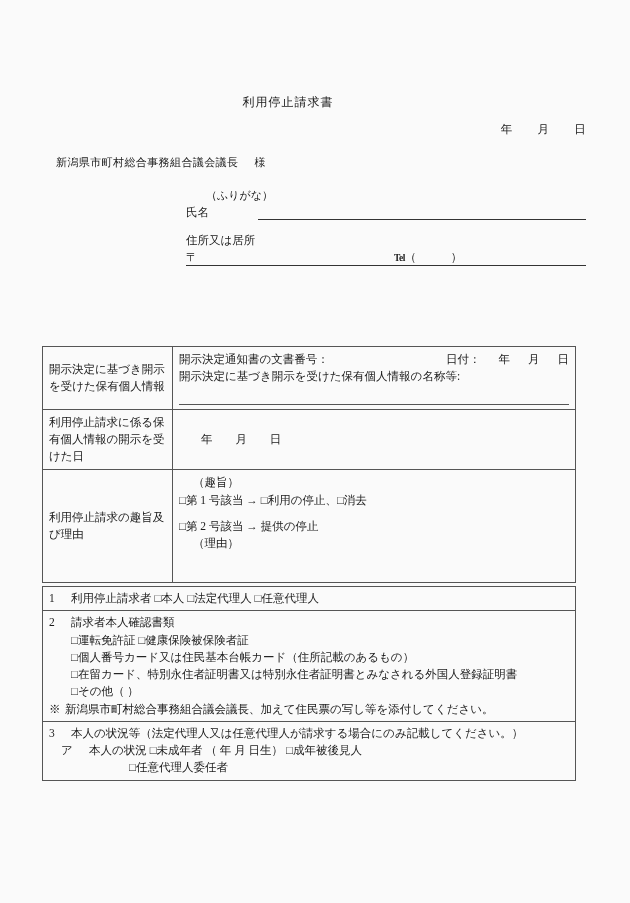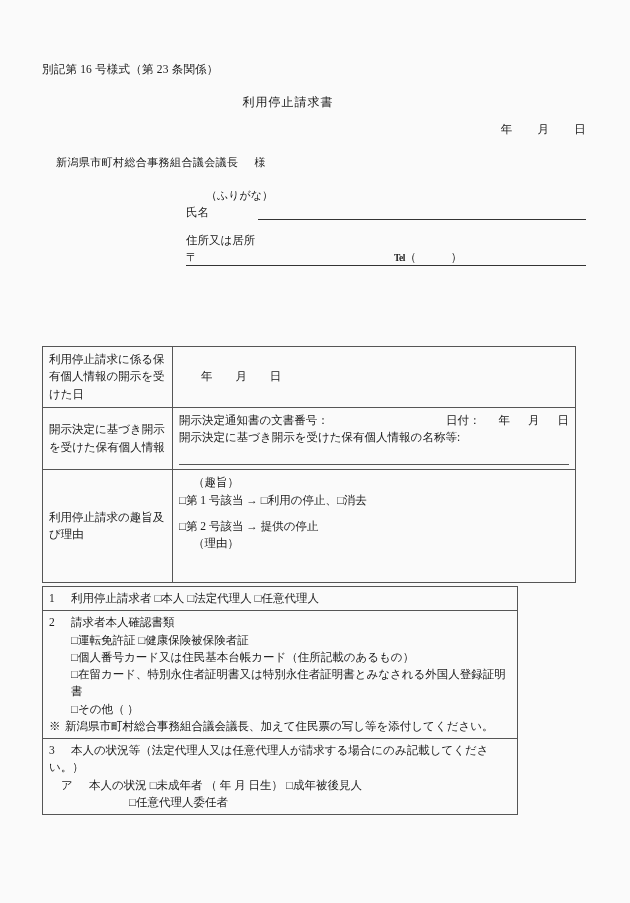--- a/index.html
+++ b/index.html
@@ -149,37 +149,36 @@
     height: 16px;
     margin-top: 2px;
   }
   .purpose-body { min-height: 104px; }
   .purpose-body .gap { height: 9px; }
   .reason-indent { padding-left: 14px; }
 
   #table-applicant {
     left: 42px;
     top: 586px;
-    width: 476px;
+    width: 534px;
   }
   #table-applicant td { padding: 3px 6px; }
   .num { display: inline-block; width: 22px; }
   .sub-indent { padding-left: 22px; }
   .note-line { padding-left: 0; }
   .note-mark { display: inline-block; width: 16px; }
   .a-item { padding-left: 12px; }
   .a-mark { display: inline-block; width: 28px; }
   .deep-indent { padding-left: 80px; }
 </style>
 </head>
 <body>
 
 <div class="page">
 
-  <div class="form-no">別記第 16 号様式（第 23 条関係）</div>
 
   <div class="doc-title">利用停止請求書</div>
 
   <div class="date-line">
     <span>年</span>
     <span>月</span>
     <span>日</span>
   </div>
 
   <div class="addressee">
@@ -200,44 +199,44 @@
     <span class="tel"><span class="tel-label">Tel</span><span>（　　　）</span></span>
   </div>
 
 
   <table id="table-disclosure">
     <colgroup>
         <col class="col-label">
         <col>
       </colgroup>
     <tbody>
-      <tr>
-        <td class="vcenter">利用停止請求に係る保有個人情報の開示を受けた日</td>
-        <td class="vcenter">
-          <span class="date-inline">
-            <span>年</span>
-            <span>月</span>
-            <span>日</span>
-          </span>
-        </td>
-      </tr>
       <tr>
         <td class="vcenter">開示決定に基づき開示を受けた保有個人情報</td>
         <td>
           <div class="docnum-row">
             <span>開示決定通知書の文書番号：</span>
             <span class="right">
               <span>日付：</span><span>年</span><span>月</span><span>日</span>
             </span>
           </div>
           <div>開示決定に基づき開示を受けた保有個人情報の名称等:</div>
           <div class="name-underline"></div>
         </td>
       </tr>
       <tr>
+        <td class="vcenter">利用停止請求に係る保有個人情報の開示を受けた日</td>
+        <td class="vcenter">
+          <span class="date-inline">
+            <span>年</span>
+            <span>月</span>
+            <span>日</span>
+          </span>
+        </td>
+      </tr>
+      <tr>
         <td class="vcenter">利用停止請求の趣旨及び理由</td>
         <td>
           <div class="purpose-body">
             <div class="reason-indent">（趣旨）</div>
             <div>□第 1 号該当 → □利用の停止、□消去</div>
             <div class="gap"></div>
             <div>□第 2 号該当 → 提供の停止</div>
             <div class="reason-indent">（理由）</div>
           </div>
         </td>

